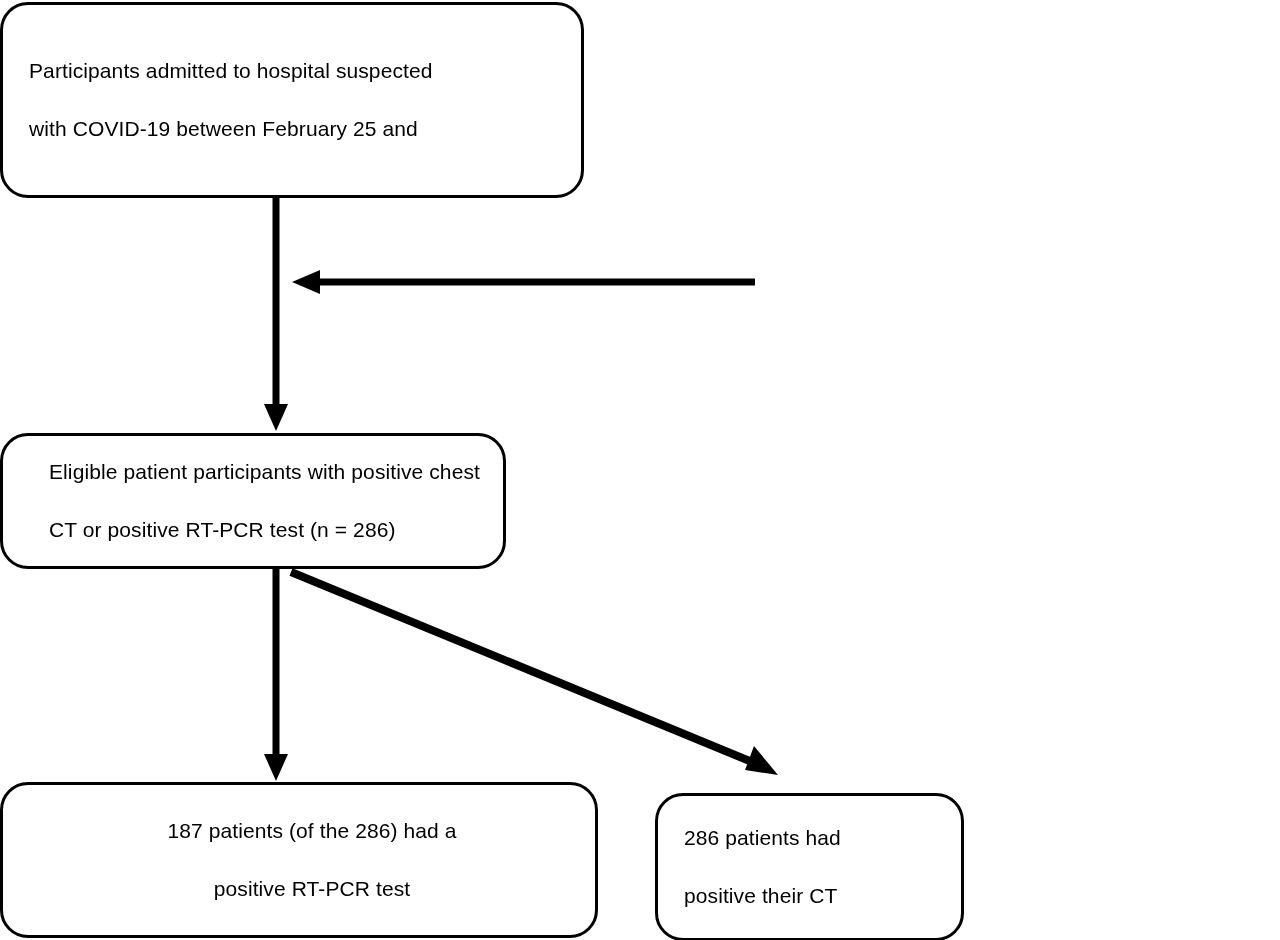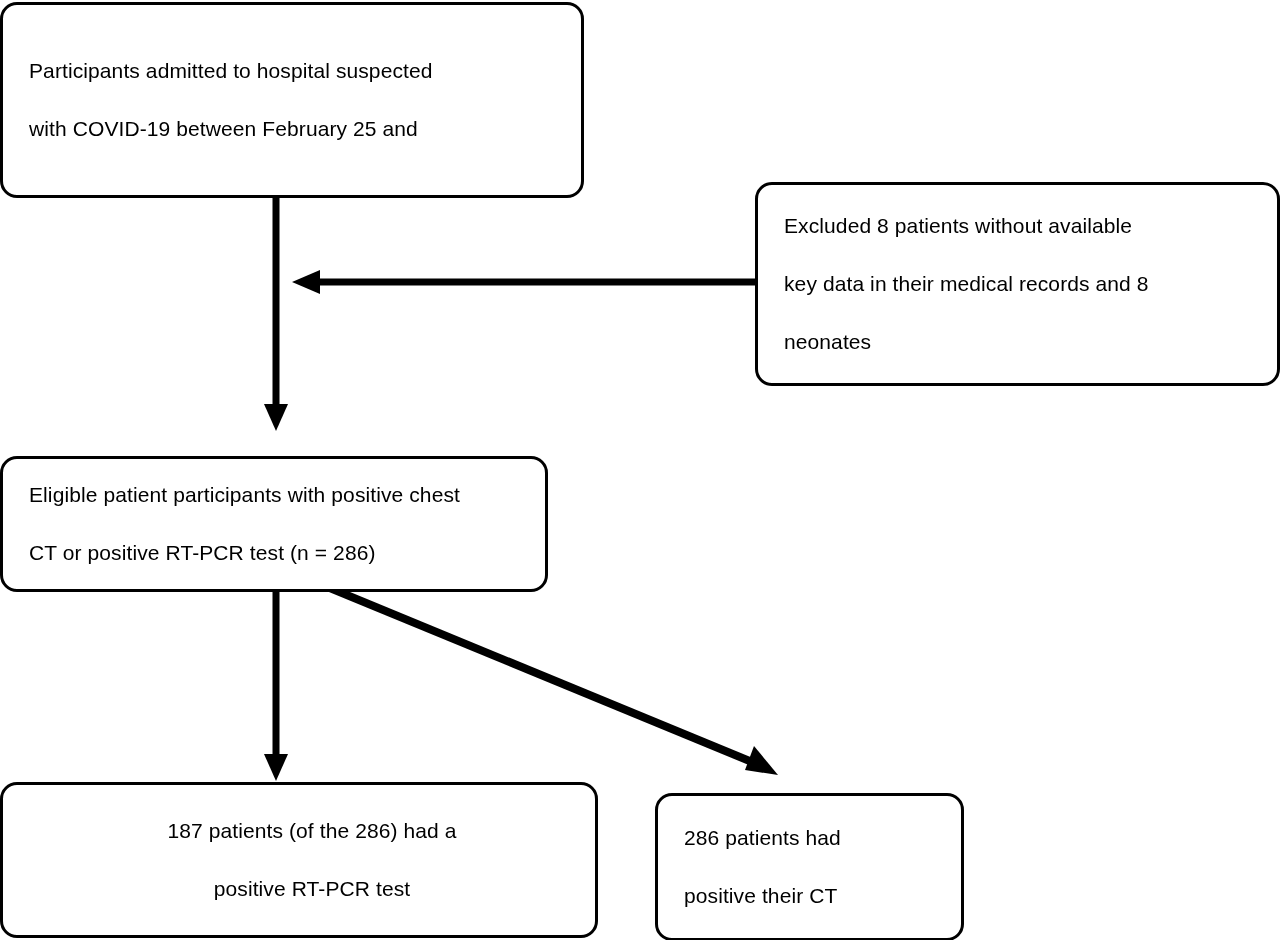--- a/index.html
+++ b/index.html
@@ -14,21 +14,21 @@
     height: 940px;
     background: #ffffff;
     overflow: hidden;
     font-family: "Liberation Sans", sans-serif;
   }
   .flow-box {
     position: absolute;
     box-sizing: border-box;
     background: #ffffff;
     border: 3px solid #000000;
-    border-radius: 17px;
+    border-radius: 28px;
     display: flex;
     flex-direction: column;
     justify-content: center;
     z-index: 2;
   }
   .box-line {
     font-size: 21px;
     line-height: 58px;
     color: #000000;
     white-space: nowrap;
@@ -71,27 +71,22 @@
       <line x1="291" y1="572" x2="752" y2="762" stroke="#000000" stroke-width="8"></line>
       <polygon points="778,775 745,770 754,746" fill="#000000"></polygon>
     </g>
   </svg>
 
   <div class="flow-box" style="left:0px; top:2px; width:584px; height:196px;">
     <div class="box-line">Participants admitted to hospital suspected</div>
     <div class="box-line">with COVID-19 between February 25 and</div>
   </div>
 
-  <div class="flow-box" style="left:755px; top:182px; width:525px; height:204px;">
-    <div class="box-line">Excluded 8 patients without available</div>
-    <div class="box-line">key data in their medical records and 8</div>
-    <div class="box-line">neonates</div>
-  </div>
 
-  <div class="flow-box" style="left:0px; top:456px; width:548px; height:136px;">
+  <div class="flow-box" style="left:0px; top:433px; width:506px; height:136px;padding-left:20px;">
     <div class="box-line">Eligible patient participants with positive chest</div>
     <div class="box-line">CT or positive RT-PCR test (n = 286)</div>
   </div>
 
   <div class="flow-box" style="left:0px; top:782px; width:598px; height:156px;align-items:center;">
     <div class="box-line">187 patients (of the 286) had a</div>
     <div class="box-line">positive RT-PCR test</div>
   </div>
 
   <div class="flow-box" style="left:655px; top:793px; width:309px; height:148px;">

